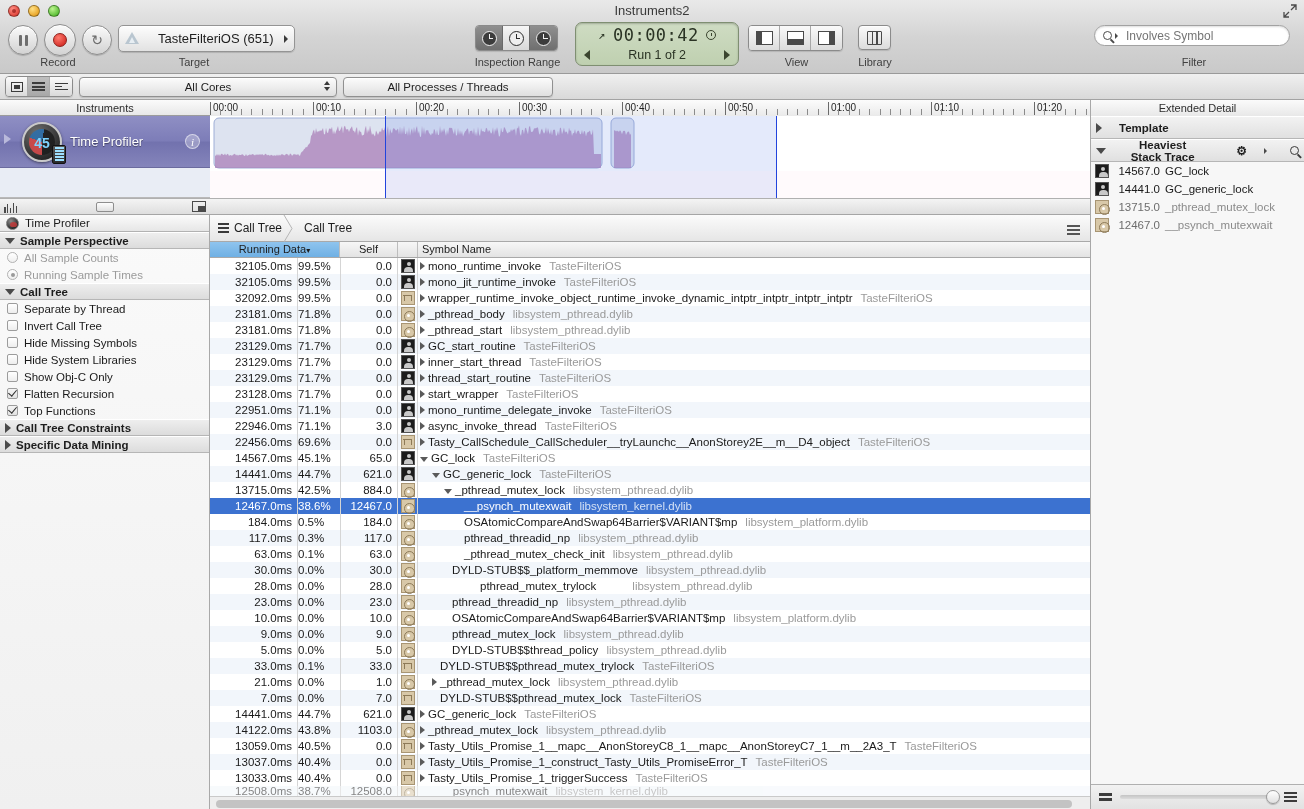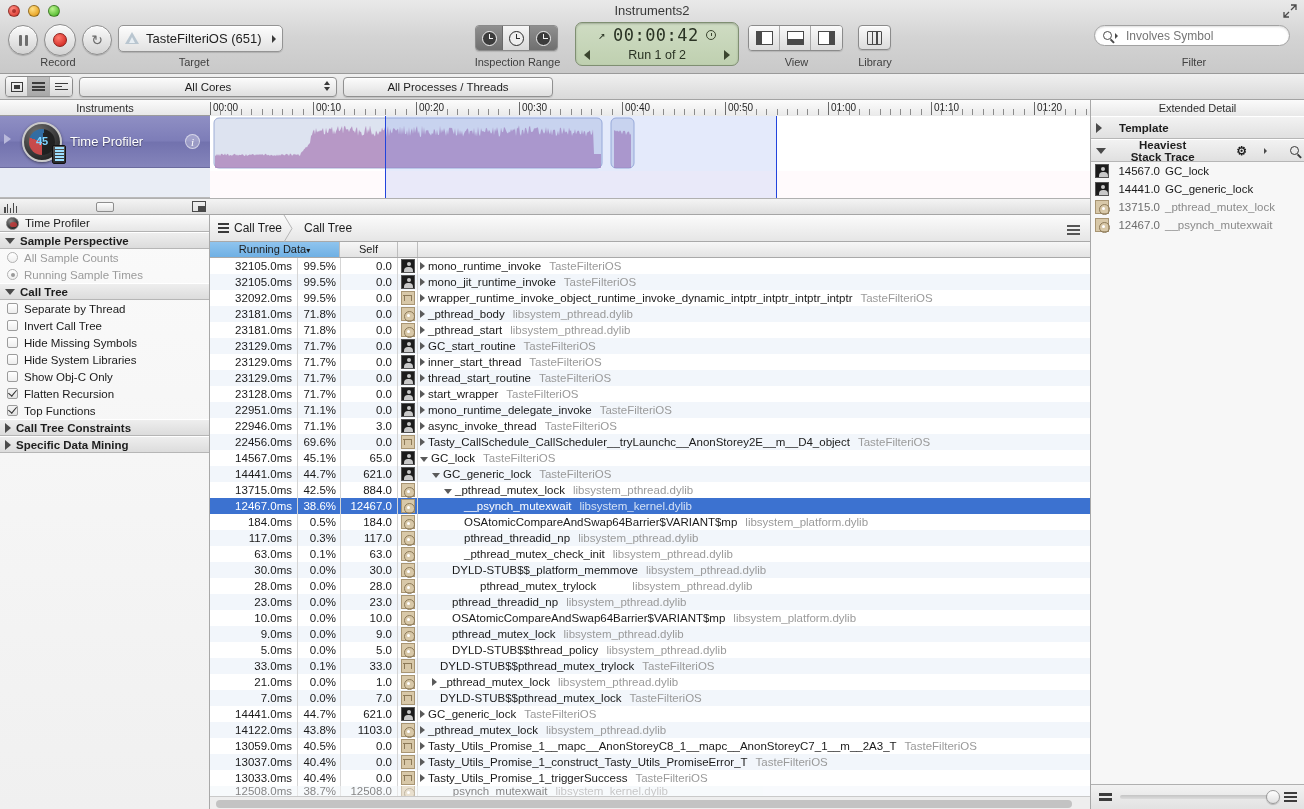--- a/index.html
+++ b/index.html
@@ -50,21 +50,21 @@
     background: radial-gradient(circle at 38% 32%, #ff7a6e, #d6312a 75%, #a8221d); border:1px solid #8d201b; }
   .pause-bars { display:flex; gap:3px; }
   .pause-bars i { display:block; width:3px; height:11px; background:#6e6e6e; border-radius:1px; }
 
   .target-btn {
     position: absolute; left: 118px; top: 25px; height: 27px; min-width: 152px;
     padding: 0 20px 0 6px;
     background: linear-gradient(to bottom, #fdfdfd, #e2e2e2);
     border: 1px solid #949494; border-radius: 5px;
     box-shadow: inset 0 1px 0 #fff, 0 1px 1px rgba(0,0,0,.15);
-    display: flex; align-items: center; gap: 6px;
+    display: flex; align-items: center; gap: 18px;
     font-size: 13px; color: #1e1e1e;
   }
   .target-ico { width:15px; height:15px; position:relative; }
   .target-ico:before{
     content:""; position:absolute; left:0; top:1px; width:0; height:0;
     border-left:7px solid transparent; border-right:7px solid transparent; border-bottom:12px solid #b9c6d0;
   }
   .target-ico:after{
     content:""; position:absolute; left:4px; top:6px; width:0; height:0;
     border-left:3.5px solid transparent; border-right:3.5px solid transparent; border-bottom:6px solid #e7eef3;
@@ -200,21 +200,21 @@
     display:flex; align-items:center; gap:8px; padding-left:10px; color:#fff;
   }
   .instr-cell .disc { position:absolute; left:4px; top:18px; width:0;height:0;
      border-left:7px solid #b9b9db; border-top:5px solid transparent;border-bottom:5px solid transparent;}
   .tp-icon { width:40px;height:40px;border-radius:50%; position:relative; margin-left:12px;
      background: radial-gradient(circle at 35% 25%, #6e6e6e, #2d2d2d 70%, #141414);
      border:2px solid #c9c9c9; box-shadow:0 1px 3px rgba(0,0,0,.5); flex:none;}
   .tp-icon .inner { position:absolute; left:5px;top:5px;right:5px;bottom:5px;border-radius:50%;
      background: conic-gradient(from 180deg, #d24a4a 0deg 110deg, #2e6ea8 110deg 190deg, #1e1e1e 190deg 360deg);
      opacity:.92; }
-  .tp-icon .num { position:absolute; left:0;right:0;top:11px; text-align:center; font-size:11px; color:#7fd4ff; font-weight:bold; }
+  .tp-icon .num { position:absolute; left:0;right:0;top:11px; text-align:center; font-size:14px; color:#7fd4ff; font-weight:bold; }
   .tp-icon .badge { position:absolute; right:-6px; bottom:-4px; width:14px;height:19px; border-radius:2px;
      background: linear-gradient(to bottom,#5a5a5a,#2a2a2a); border:1.4px solid #111; }
   .tp-icon .badge i{display:block;height:1.5px;background:#9de0ff;margin:1.6px 1.5px;}
   .instr-name { font-size:13px; color:#fff; text-shadow: 0 1px 1px rgba(0,0,0,.45); }
   .info-i { position:absolute; right:10px; top:18px; width:15px;height:15px;border-radius:50%;
      background: rgba(255,255,255,.28); border:1px solid rgba(255,255,255,.55);
      color:#fff; font-size:11px; font-style:italic; text-align:center; line-height:14px; font-family:"Liberation Serif",serif;}
 
   .track-graph { position:absolute; left:210px; top:0; width:880px; height:55px; background:#fff; }
   .sel-overlay { position:absolute; top:0; bottom:0; background: rgba(120,150,235,.20); border-left:1.5px solid #2244dd; border-right:1.5px solid #2244dd; }
@@ -253,21 +253,21 @@
   .colhdr .c { position:absolute; top:0; height:15px; line-height:15px; font-size:11px; color:#1d1d1d;
      border-right:1px solid #bdbdbd; }
   .colhdr .c.sorted { background: linear-gradient(to bottom,#8fc4ee,#6fb0e4); }
 
   
   .tbl { position:absolute; left:210px; top:258px; width:880px; height:538px; background:#fff; overflow:hidden; }
   .row { position:relative; height:16px; display:flex; align-items:center; font-size:11.5px; }
   .row.alt { background:#f2f6fb; }
   .row.sel { background:#3c72d0; color:#fff; }
   .row .rt { width:88px; text-align:right; padding-right:5px; border-right:1px solid #d5d5d5; height:16px; line-height:16px; }
-  .row .pct { width:42px; text-align:right; padding-right:4px; height:16px; line-height:16px; }
+  .row .pct { width:42px; padding-right:4px; height:16px; line-height:16px; }
   .row .self { width:58px; text-align:right; padding-right:5px; border-left:1px solid #d5d5d5; border-right:1px solid #d5d5d5; height:16px; line-height:16px; }
   .row .ico { width:20px; display:flex; align-items:center; justify-content:center; border-right:1px solid #d5d5d5; height:16px; }
   .row .sym { flex:1; display:flex; align-items:center; white-space:nowrap; overflow:hidden; height:16px; padding-left:2px;}
   .lib { color:#9a9a9a; margin-left:8px; }
   .row.sel .lib { color:#d3e0f5; }
   .tri { width:0;height:0;border-left:5px solid #5a5a5a;border-top:4px solid transparent;border-bottom:4px solid transparent;margin-right:3px;flex:none;}
   .tri.open { border-left:4.5px solid transparent;border-right:4.5px solid transparent;border-top:5px solid #5a5a5a;border-bottom:none;margin-right:3px;margin-top:2px;}
   .row.sel .tri { border-left-color:#fff; }
   .tri.hidden { visibility:hidden; }
 
@@ -696,20 +696,23 @@
   </div>
 
   <div class="colhdr">
     <div class="c sorted" style="left:0; width:130px; text-align:center;">
       <span>Running Data</span><span style="font-size:8px;">▾</span>
     </div>
     <div class="c" style="left:130px; width:58px; text-align:center;">
       <span>Self</span>
     </div>
     <div class="c" style="left:188px; width:20px;"></div>
+    <div class="c" style="left:208px; width:670px; padding-left:4px; border-right:none;">
+      <span>Symbol Name</span>
+    </div>
   </div>
 
   <div class="tbl" id="tbl">
       <div class="row">
         <div class="rt">32105.0ms</div>
         <div class="pct">99.5%</div>
         <div class="self">0.0</div>
         <div class="ico">
           <span class="ico-person"></span>
         </div>

